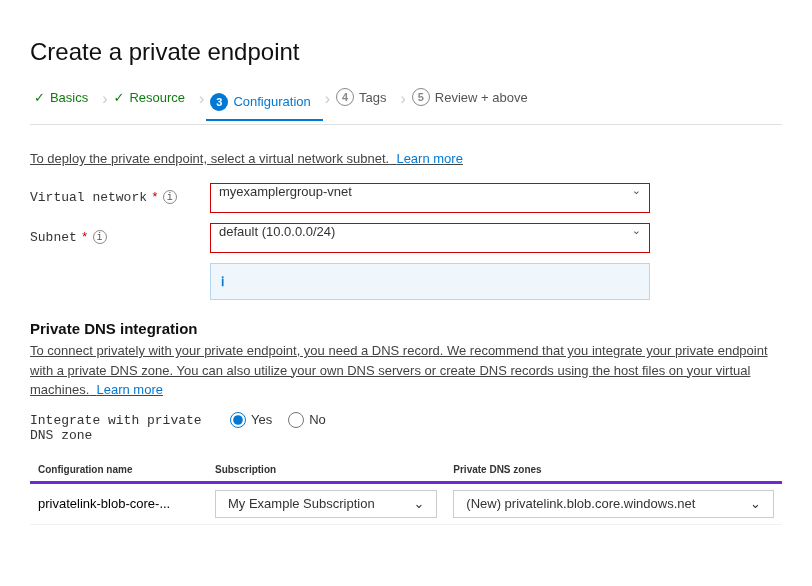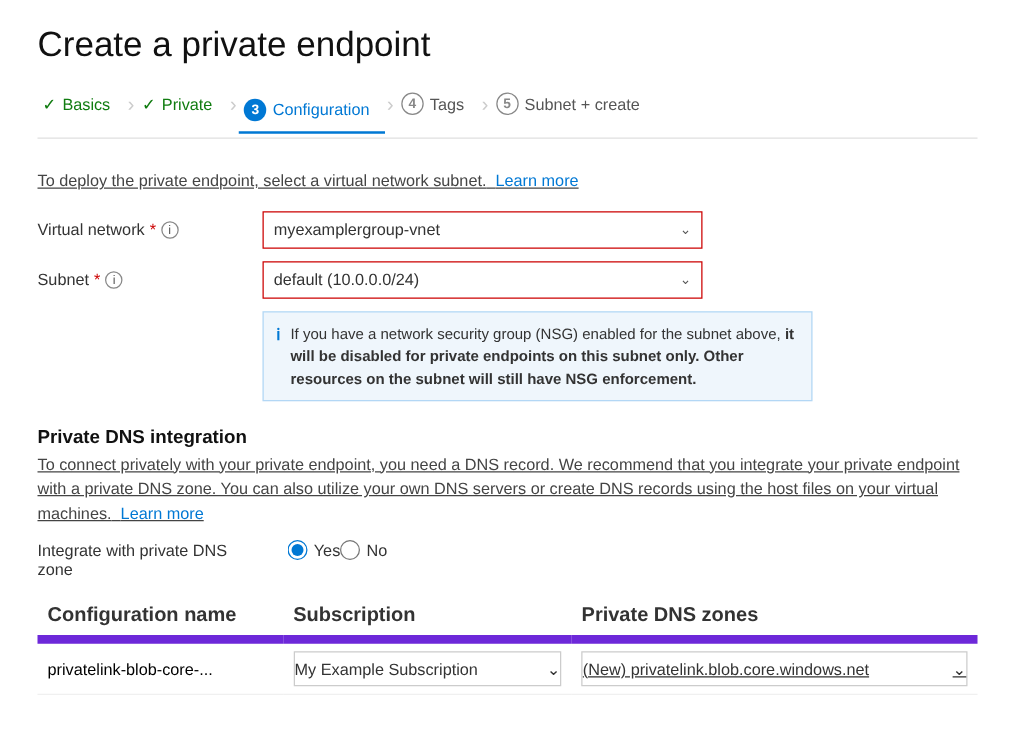--- a/index.html
+++ b/index.html
@@ -6,24 +6,25 @@
     body {
       font-family: 'Segoe UI', Arial, sans-serif;
       font-size: 13px;
       color: #333;
       background: #fff;
       width: 812px;
       min-height: 586px;
       padding: 20px 30px;
     }
     h1 {
-      font-size: 28px;
+      font-size: 24px;
       font-weight: 300;
       color: #111;
       margin-bottom: 18px;
+      margin-top: 18px;
     }
     .wizard-steps {
       display: flex;
       align-items: center;
       gap: 0;
       margin-bottom: 24px;
       border-bottom: 1px solid #e0e0e0;
       padding-bottom: 10px;
     }
     .step {
@@ -95,45 +96,46 @@
     .form-row {
       display: flex;
       align-items: center;
       margin-bottom: 10px;
     }
     .form-label {
       width: 180px;
       font-size: 13px;
       color: #333;
       display: flex;
-      align-items: flex-end;
+      align-items: flex-start;
       gap: 4px;
       flex-shrink: 0;
+      font-family: Liberation Mono, monospace;
     }
     .required {
       color: #c00;
     }
     .info-icon {
       display: inline-flex;
       align-items: center;
       justify-content: center;
       width: 14px;
       height: 14px;
       border-radius: 50%;
       border: 1px solid #888;
       font-size: 10px;
       color: #555;
       cursor: help;
     }
     .select-box {
-      width: 352px;
+      width: 440px;
       height: 30px;
       border: 1px solid #c00;
       display: flex;
-      align-items: center;
+      align-items: flex-start;
       justify-content: space-between;
       padding: 0 8px;
       background: #fff;
       cursor: pointer;
       font-size: 13px;
       color: #333;
     }
     .select-box .chevron {
       color: #555;
       font-size: 11px;
@@ -161,59 +163,60 @@
     }
     .info-banner strong {
       font-weight: 600;
     }
     .dns-section .section-desc {
       margin-bottom: 12px;
     }
     .radio-group {
       display: flex;
       align-items: center;
+      gap: 16px;
       margin-bottom: 16px;
     }
     .radio-label {
       display: flex;
       align-items: center;
       gap: 5px;
       font-size: 13px;
     }
     .radio-input {
       width: 16px;
       height: 16px;
       accent-color: #0078d4;
     }
     .dns-table {
       width: 100%;
       border-collapse: collapse;
       margin-top: 4px;
     }
     .dns-table th {
       text-align: left;
-      font-size: 16px;
+      font-size: 10px;
       font-weight: 600;
       color: #333;
       padding: 6px 8px;
-      border-bottom: 7px solid #6d28d9;
+      border-bottom: 3px solid #6d28d9;
     }
     .dns-table td {
       padding: 6px 8px;
       font-size: 13px;
       border-bottom: 1px solid #f0f0f0;
       vertical-align: middle;
     }
     .dns-table .select-box-small {
       height: 28px;
       border: 1px solid #ccc;
       display: flex;
       align-items: center;
       justify-content: space-between;
-      padding: 0 0;
+      padding: 0 12px;
       background: #fff;
       cursor: pointer;
       font-size: 13px;
       color: #333;
       min-width: 180px;
     }
     .table-row-data td:first-child {
       color: #000000;
     }
     .integrate-row {
@@ -229,36 +232,36 @@
 <h1>Create a private endpoint</h1>
 
 <nav class="wizard-steps">
   <div class="step completed">
     <span class="step-check">✓</span>
     <span>Basics</span>
   </div>
   <span class="step-separator">›</span>
   <div class="step completed">
     <span class="step-check">✓</span>
-    <span>Private</span>
+    <span>Resource</span>
   </div>
   <span class="step-separator">›</span>
   <div class="step active">
     <span class="step-number">3</span>
     <span>Configuration</span>
   </div>
   <span class="step-separator">›</span>
   <div class="step">
     <span class="step-number">4</span>
     <span>Tags</span>
   </div>
   <span class="step-separator">›</span>
   <div class="step">
     <span class="step-number">5</span>
-    <span>Subnet + create</span>
+    <span>Review + above</span>
   </div>
 </nav>
 
 <section>
   <div class="section-desc">
     <span>To deploy the private endpoint, select a virtual network subnet.</span>
     &nbsp;<a class="learn-more" href="#">Learn more</a>
   </div>
 
   <div class="form-row">
@@ -284,23 +287,20 @@
       </span>
     </div>
     <div class="select-box">
       <span>default (10.0.0.0/24)</span>
       <span class="chevron">⌄</span>
     </div>
   </div>
 
   <div class="info-banner">
     <span class="info-i">ℹ</span>
-    <span>
-      If you have a network security group (NSG) enabled for the subnet above, <strong>it will be disabled for private endpoints on this subnet only. Other resources on the subnet will still have NSG enforcement.</strong>
-    </span>
   </div>
 </section>
 
 <section class="dns-section">
   <div class="section-title">Private DNS integration</div>
   <div class="section-desc">
     <span>To connect privately with your private endpoint, you need a DNS record. We recommend that you integrate your private endpoint with a private DNS zone. You can also utilize your own DNS servers or create DNS records using the host files on your virtual machines.</span>
     &nbsp;<a class="learn-more" href="#">Learn more</a>
   </div>
 
@@ -333,21 +333,21 @@
         <td>
           <span>privatelink-blob-core-...</span>
         </td>
         <td>
           <div class="select-box-small">
             <span>My Example Subscription</span>
             <span class="chevron">⌄</span>
           </div>
         </td>
         <td>
-          <div class="select-box-small" style="min-width:260px;text-decoration:underline;">
+          <div class="select-box-small" style="min-width:260px;">
             <span>(New) privatelink.blob.core.windows.net</span>
             <span class="chevron">⌄</span>
           </div>
         </td>
       </tr>
     </tbody>
   </table>
 </section>
 
 </body></html>

